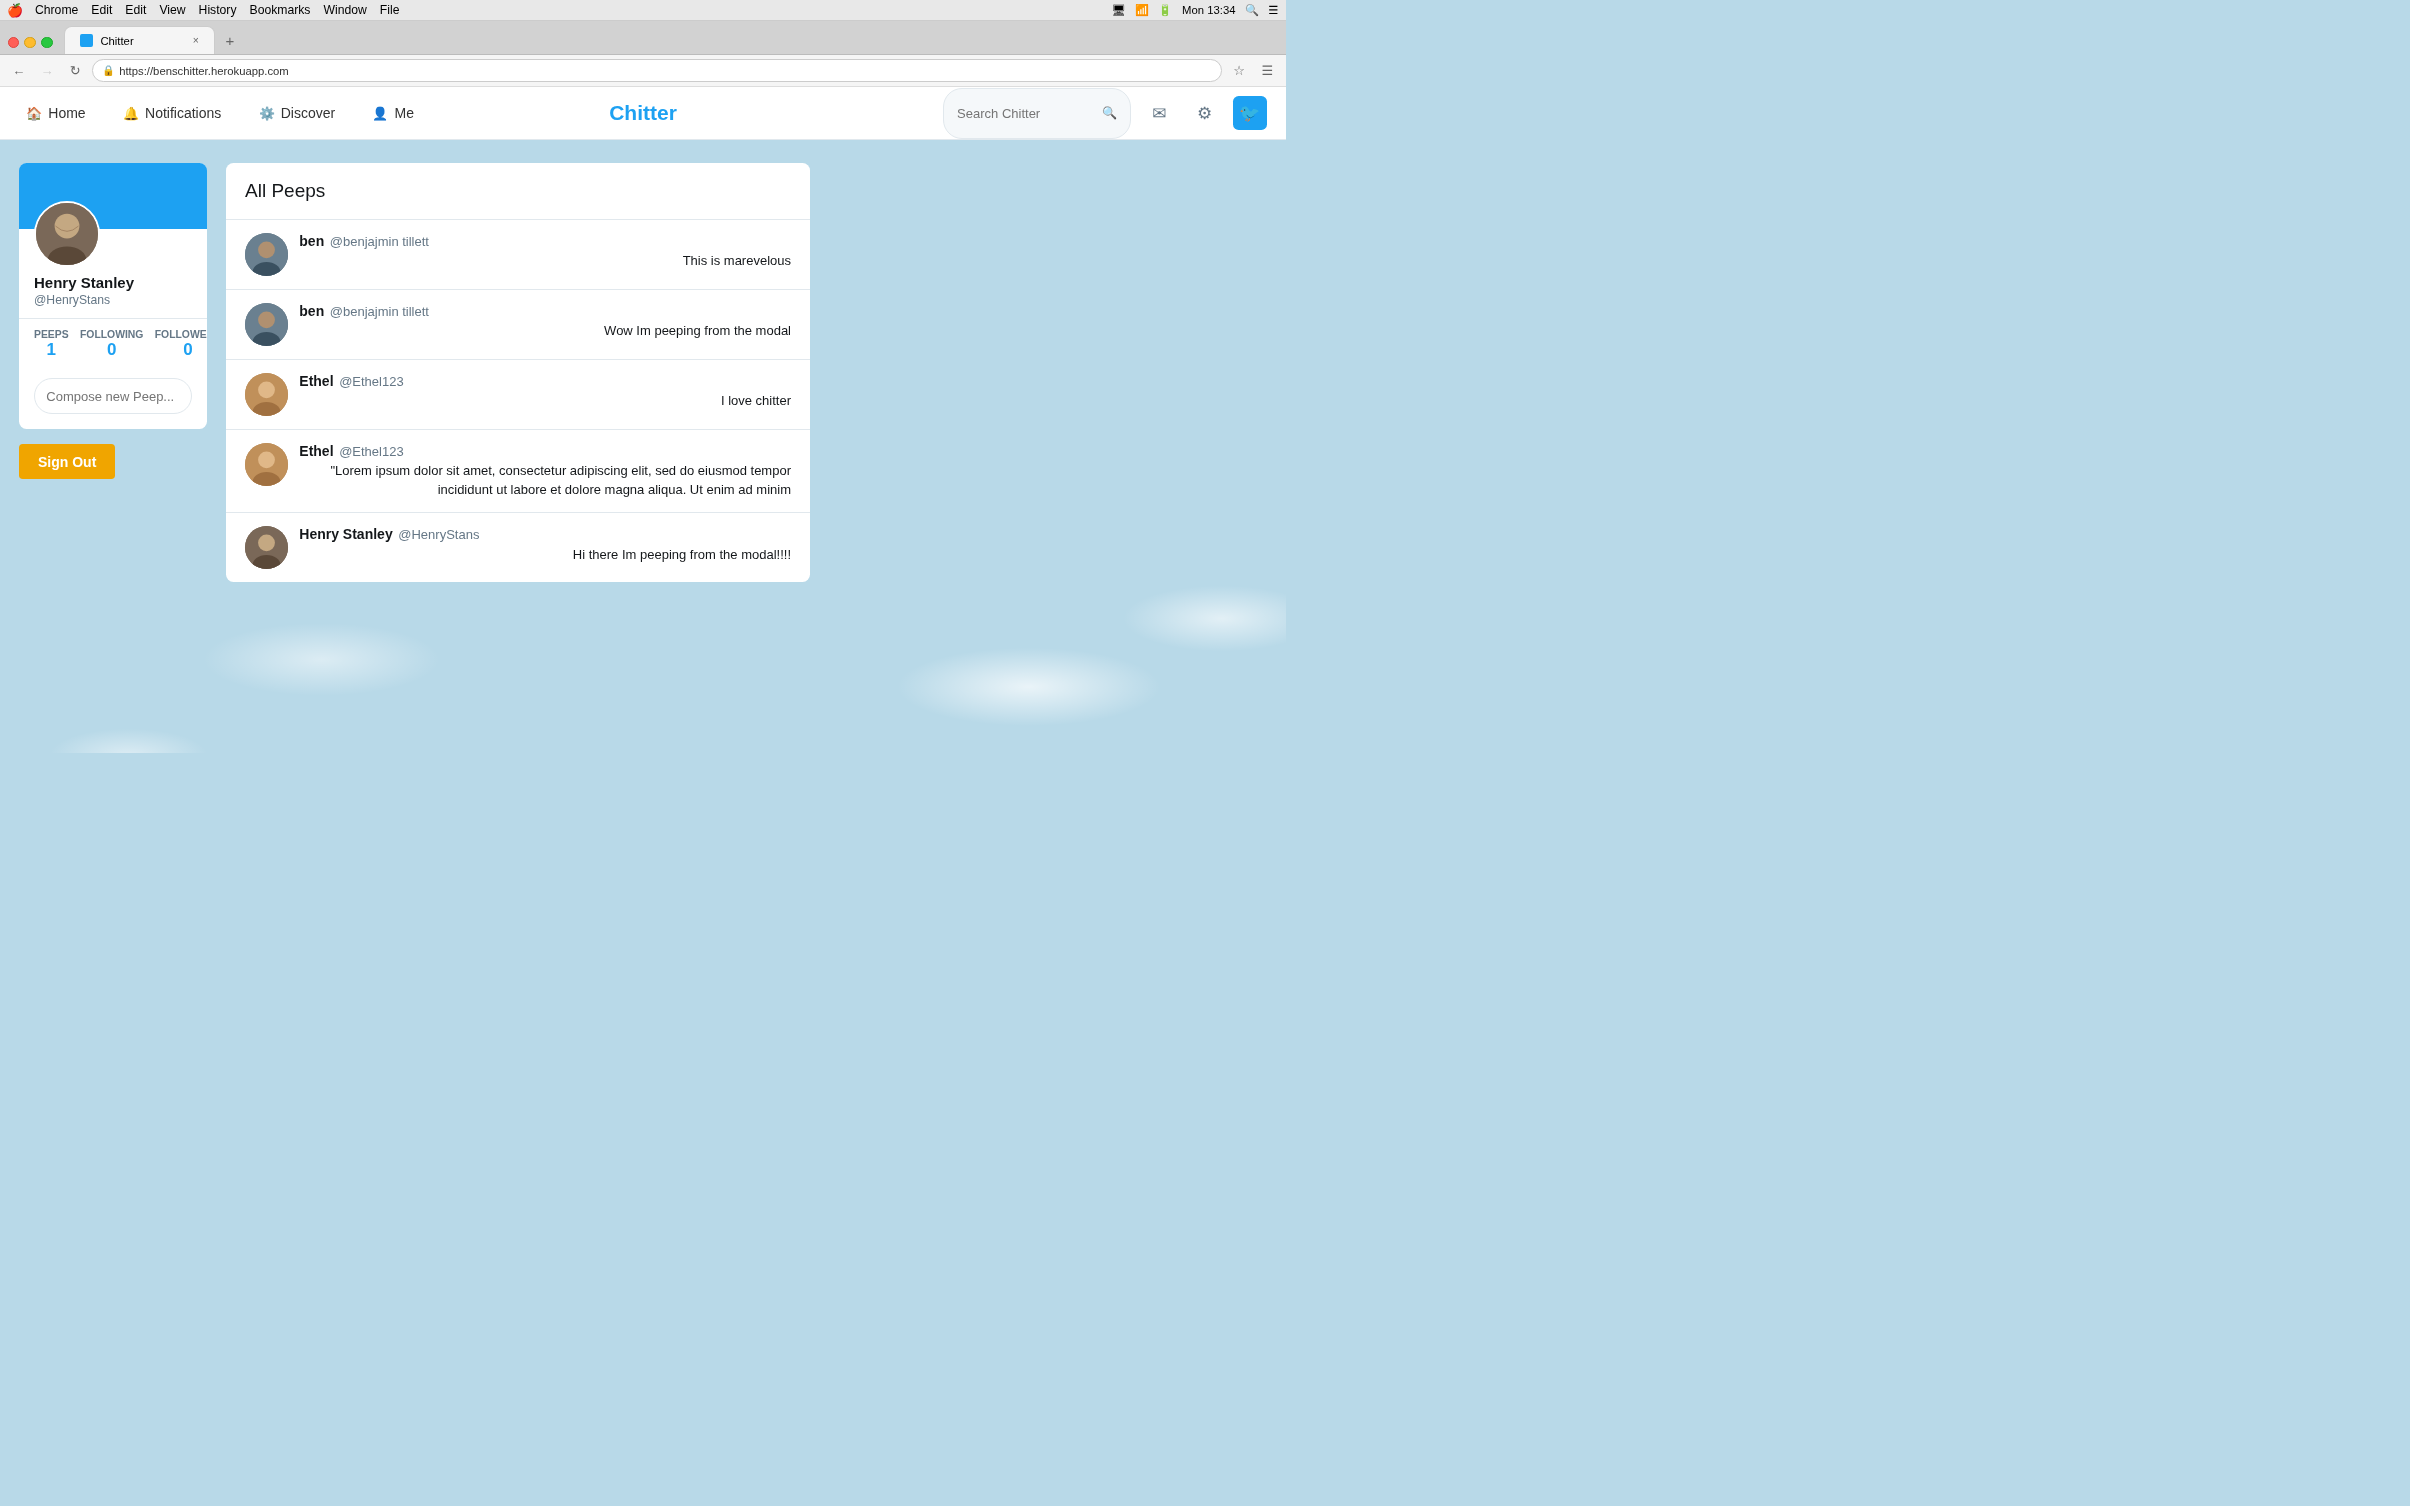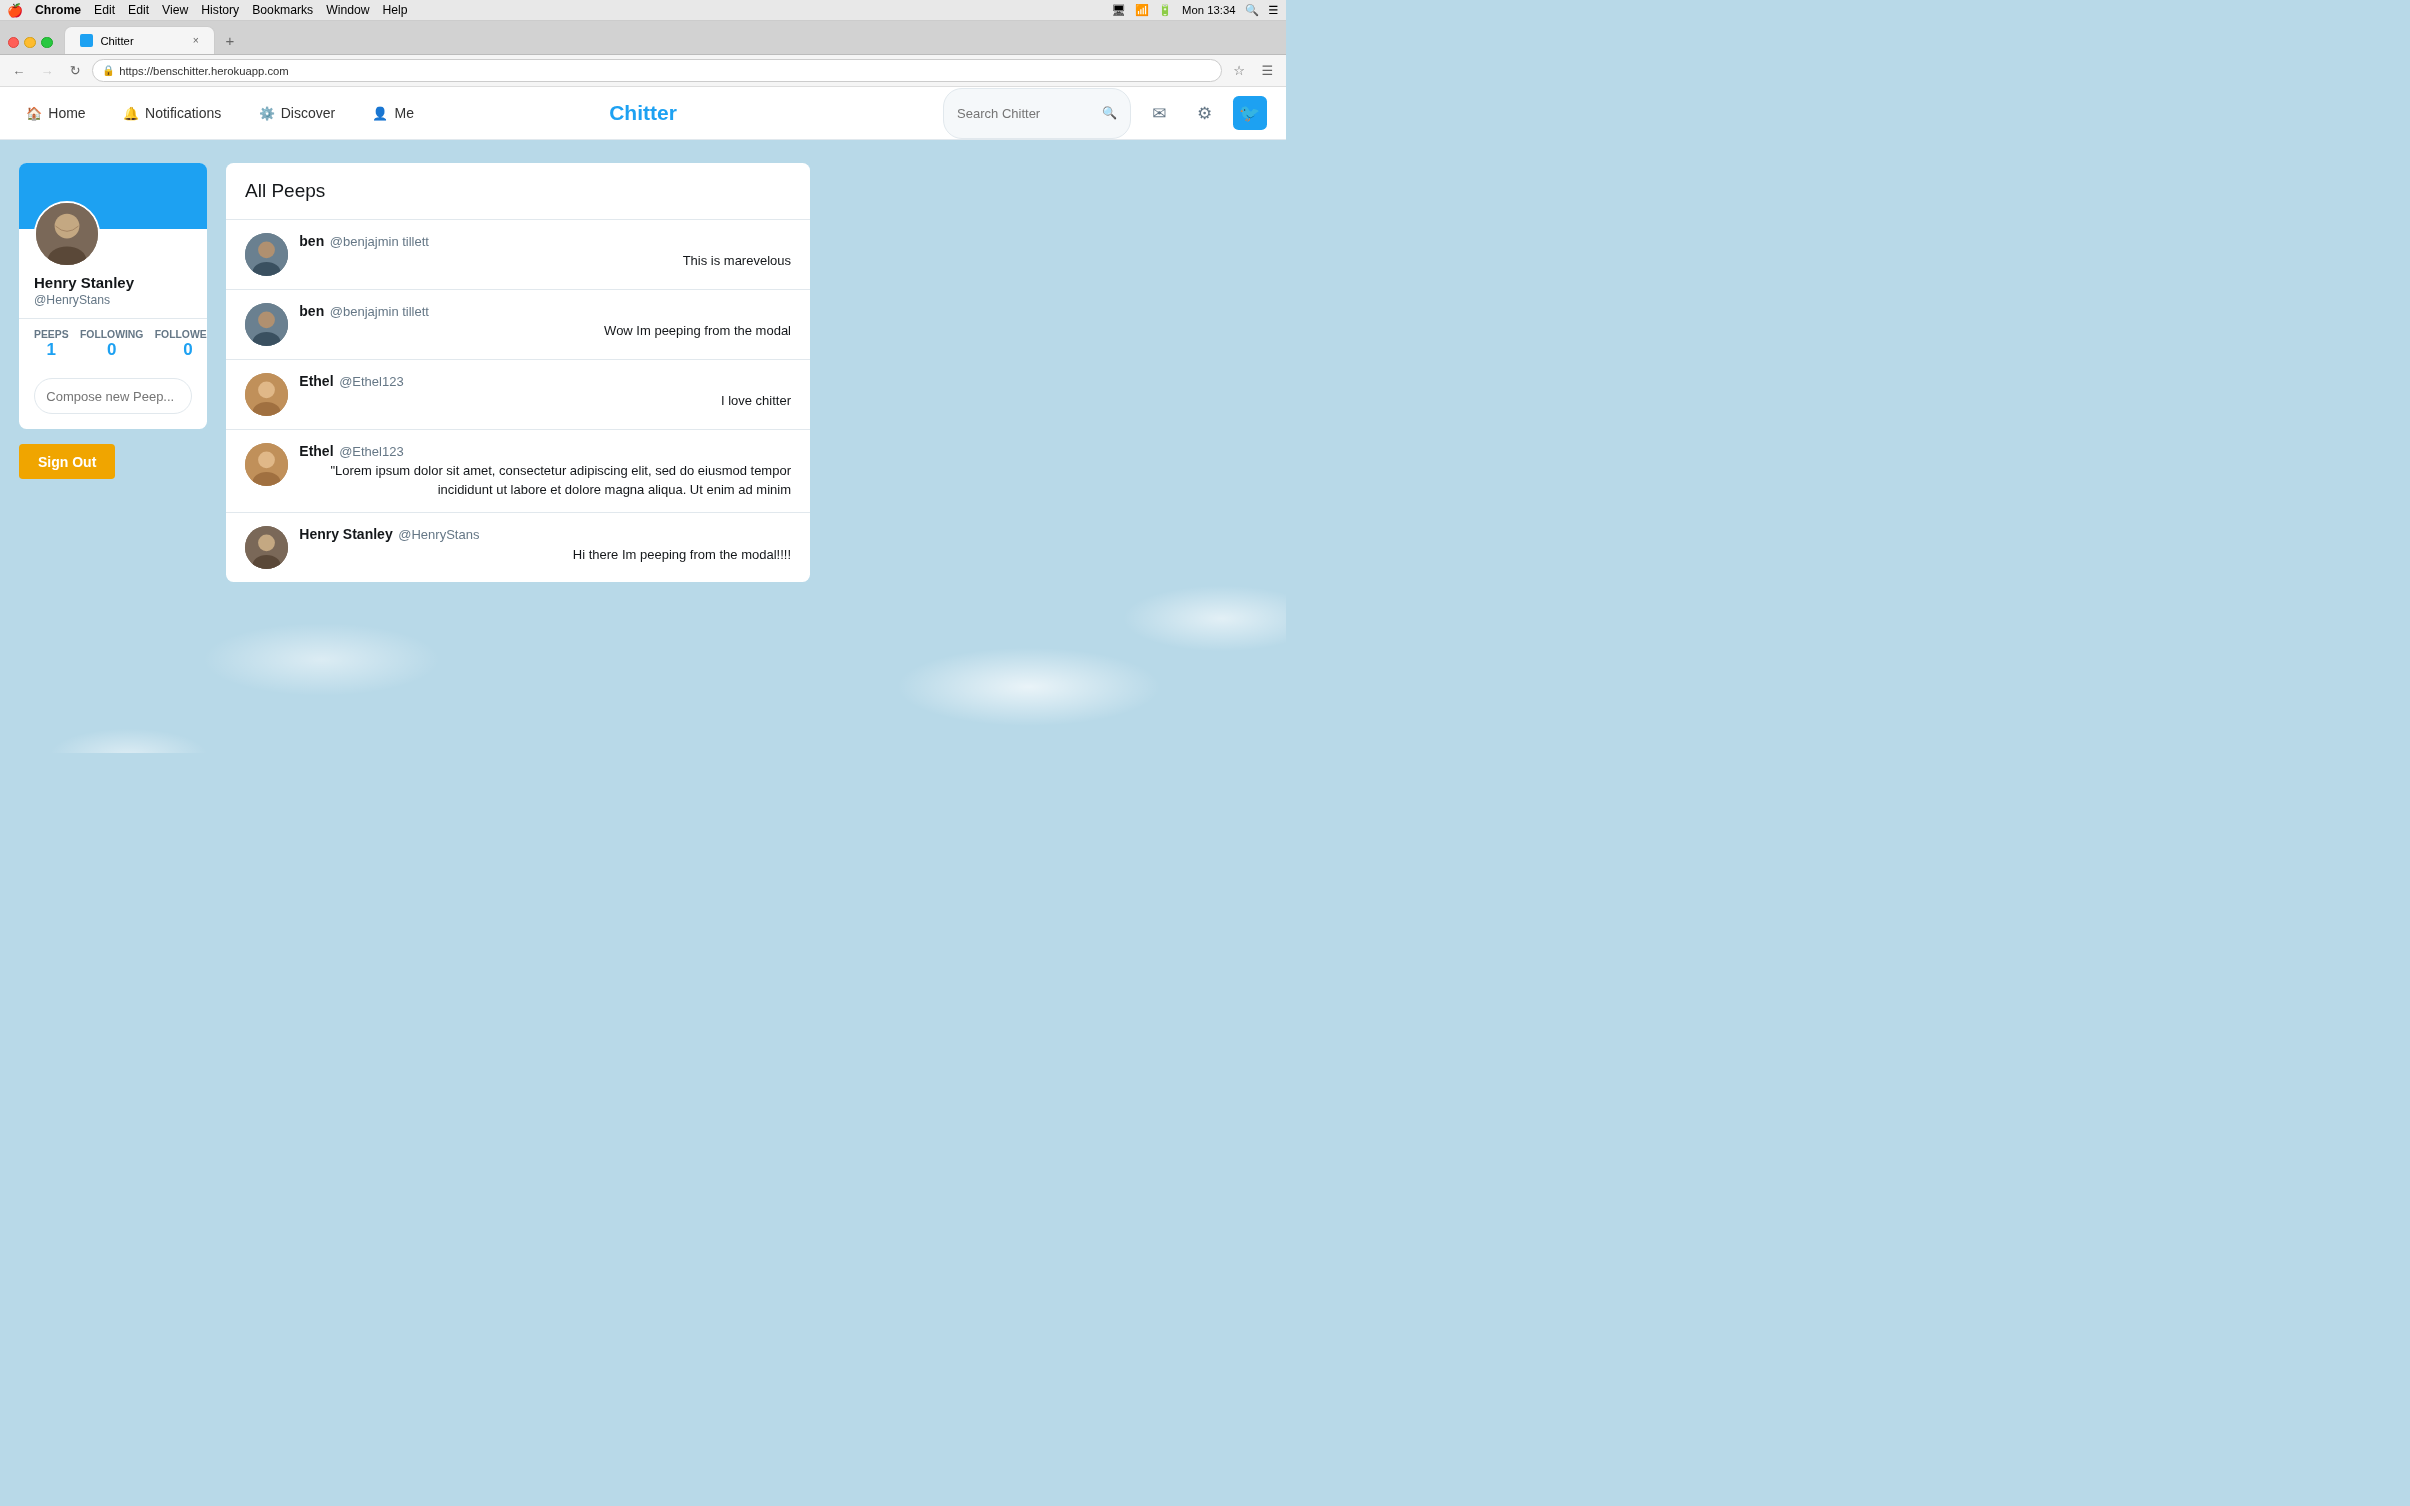--- a/index.html
+++ b/index.html
@@ -12,21 +12,21 @@
       display: flex;
       align-items: center;
       padding: 0 7.5px;
       font-size: 12.2px;
       border-bottom: 0.9px solid #ccc;
       position: relative;
     }
     .mac-menubar .apple-logo { margin-right: 11.3px; font-size: 13px; }
     .mac-menubar .menu-items { display: flex; gap: 13px; }
     .mac-menubar .menu-item { font-size: 12.2px; font-weight: 500; }
-    .mac-menubar .menu-item.bold { font-weight: 700; }
+    .mac-menubar .menu-item.bold { font-weight: 400; }
     .mac-menubar .right-items { position: absolute; right: 7.5px; display: flex; align-items: center; gap: 9.4px; font-size: 11.3px; }
 
     
     .chrome-tabbar {
       background: #d2d2d2;
       height: 34px;
       display: flex;
       align-items: flex-end;
       padding: 0 7.5px;
       border-bottom: 0.9px solid #bbb;
@@ -252,21 +252,21 @@
 <div class="mac-menubar">
   <span class="apple-logo">🍎</span>
   <div class="menu-items">
     <span class="menu-item bold">Chrome</span>
     <span class="menu-item">Edit</span>
     <span class="menu-item">Edit</span>
     <span class="menu-item">View</span>
     <span class="menu-item">History</span>
     <span class="menu-item">Bookmarks</span>
     <span class="menu-item">Window</span>
-    <span class="menu-item">Help</span>
+    <span class="menu-item">File</span>
   </div>
   <div class="right-items">
     <span>🖥</span>
     <span>📶</span>
     <span>🔋</span>
     <span>Mon 13:34</span>
     <span>🔍</span>
     <span>☰</span>
   </div>
 </div>

